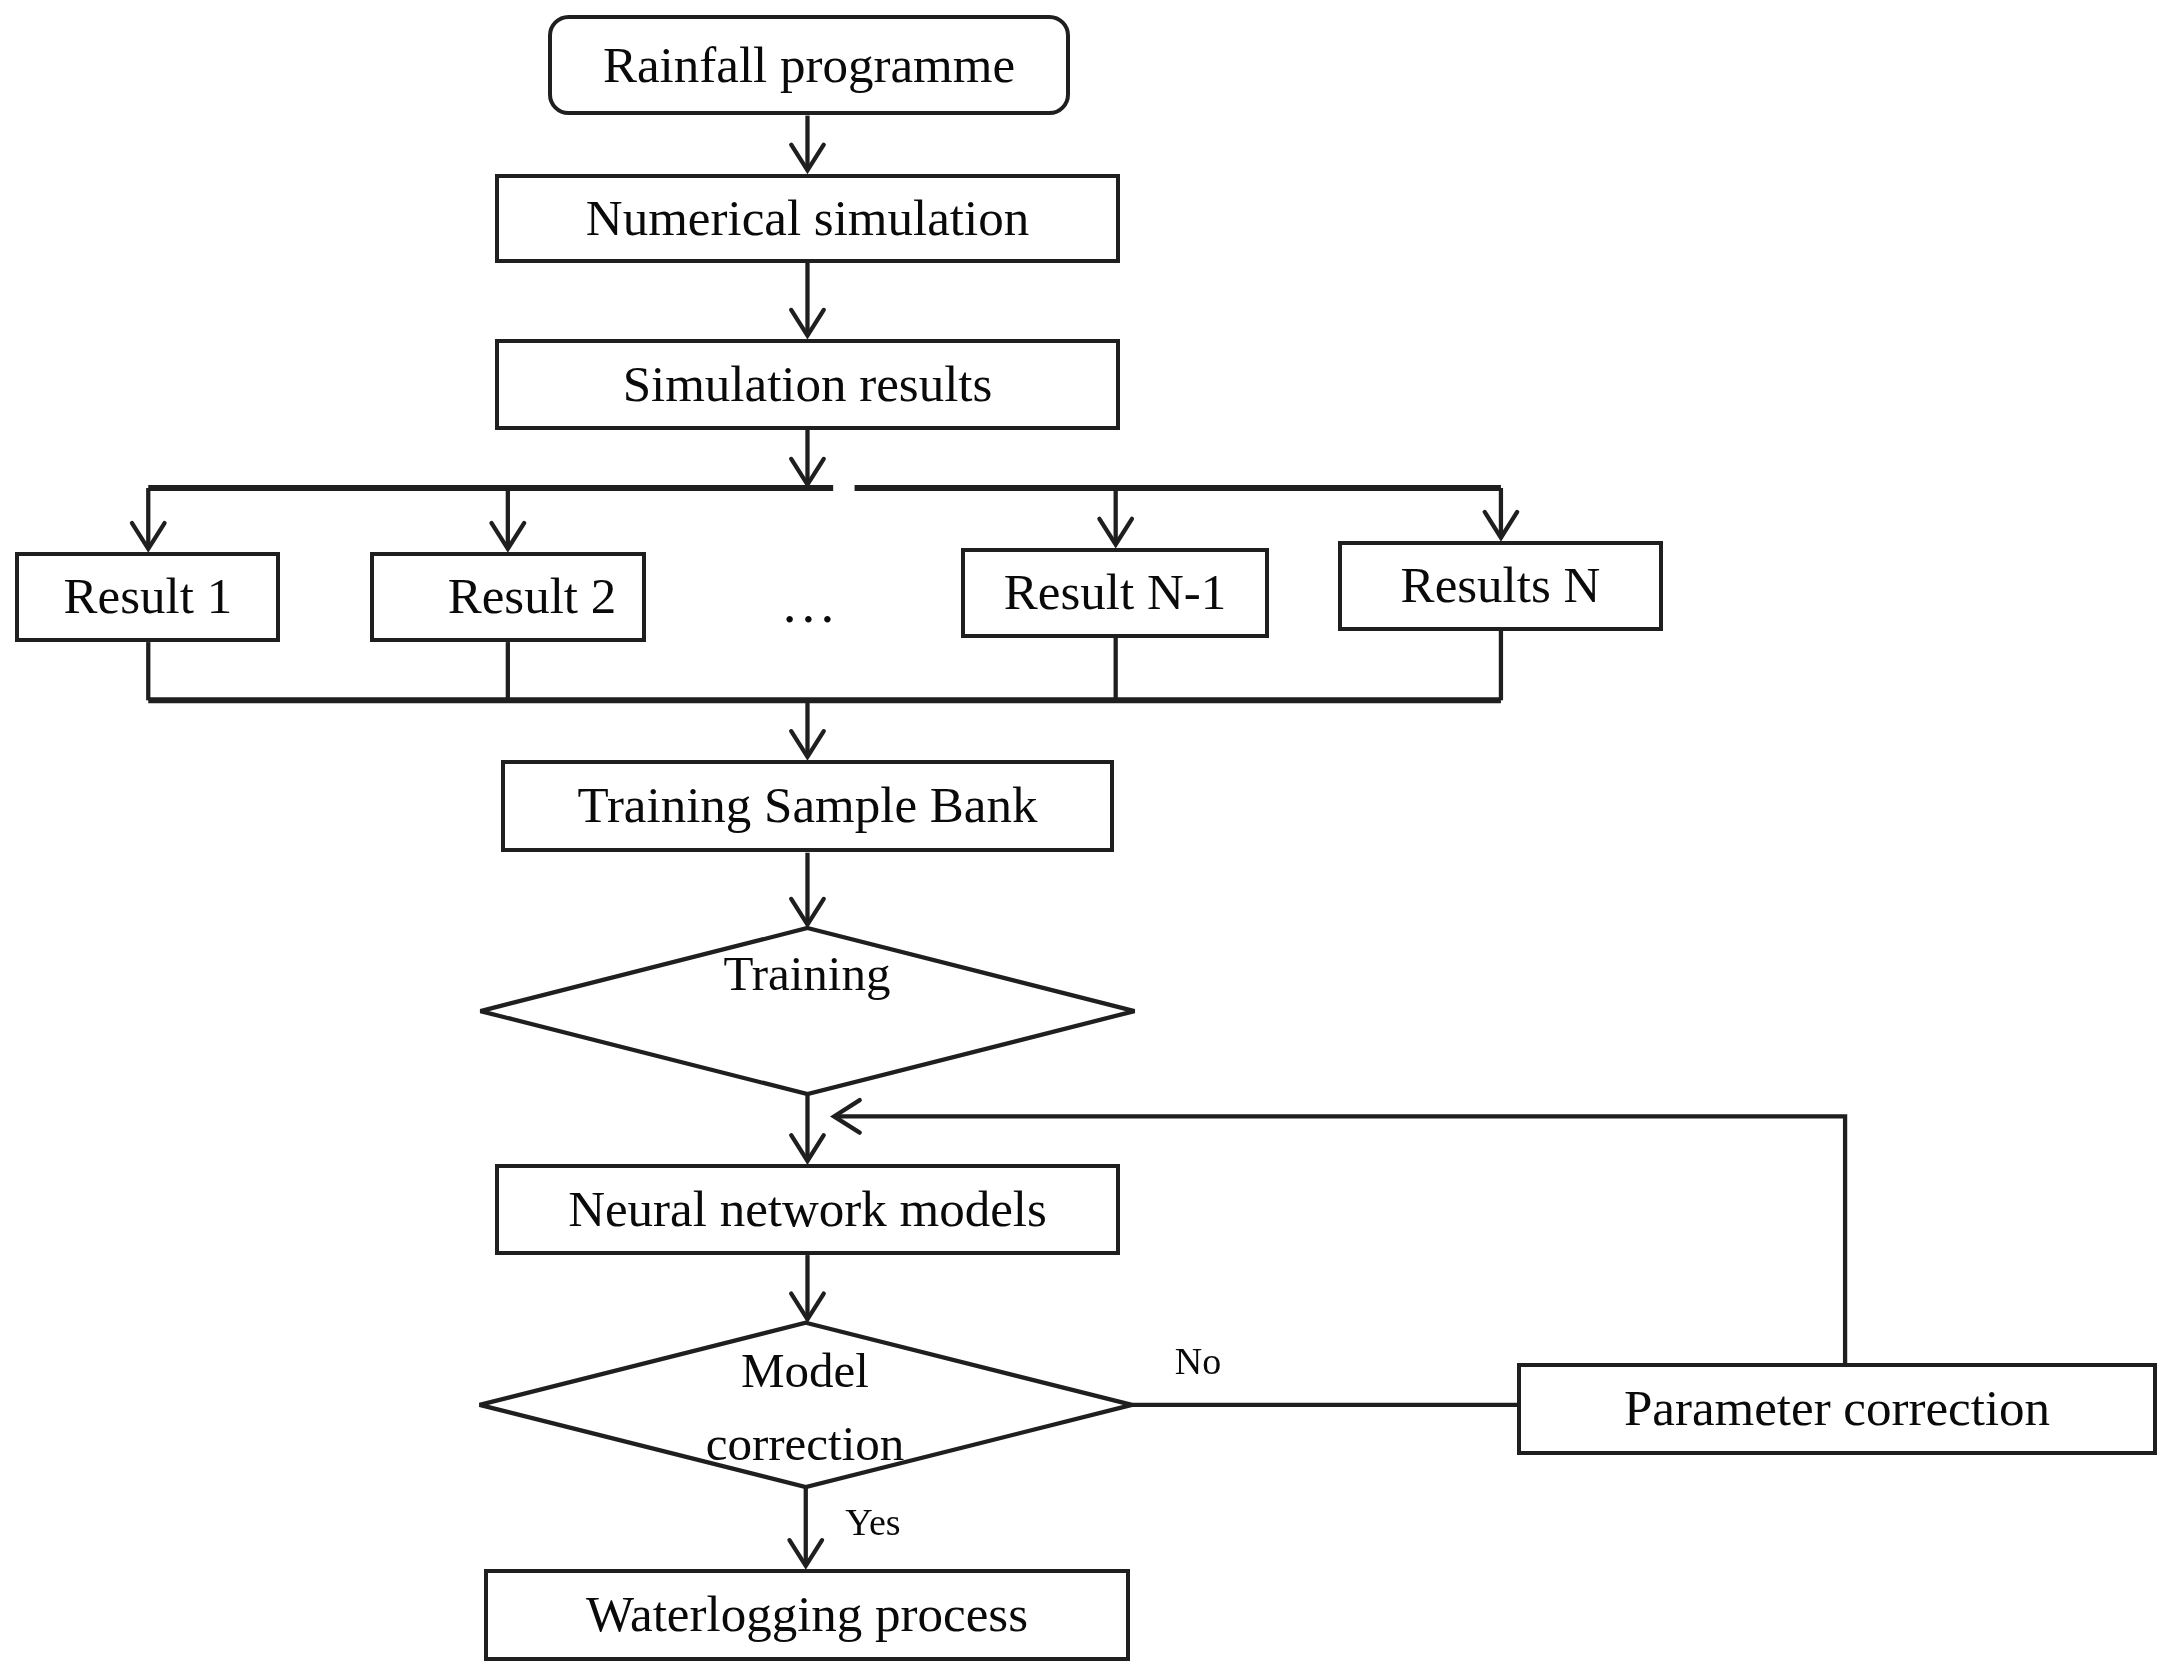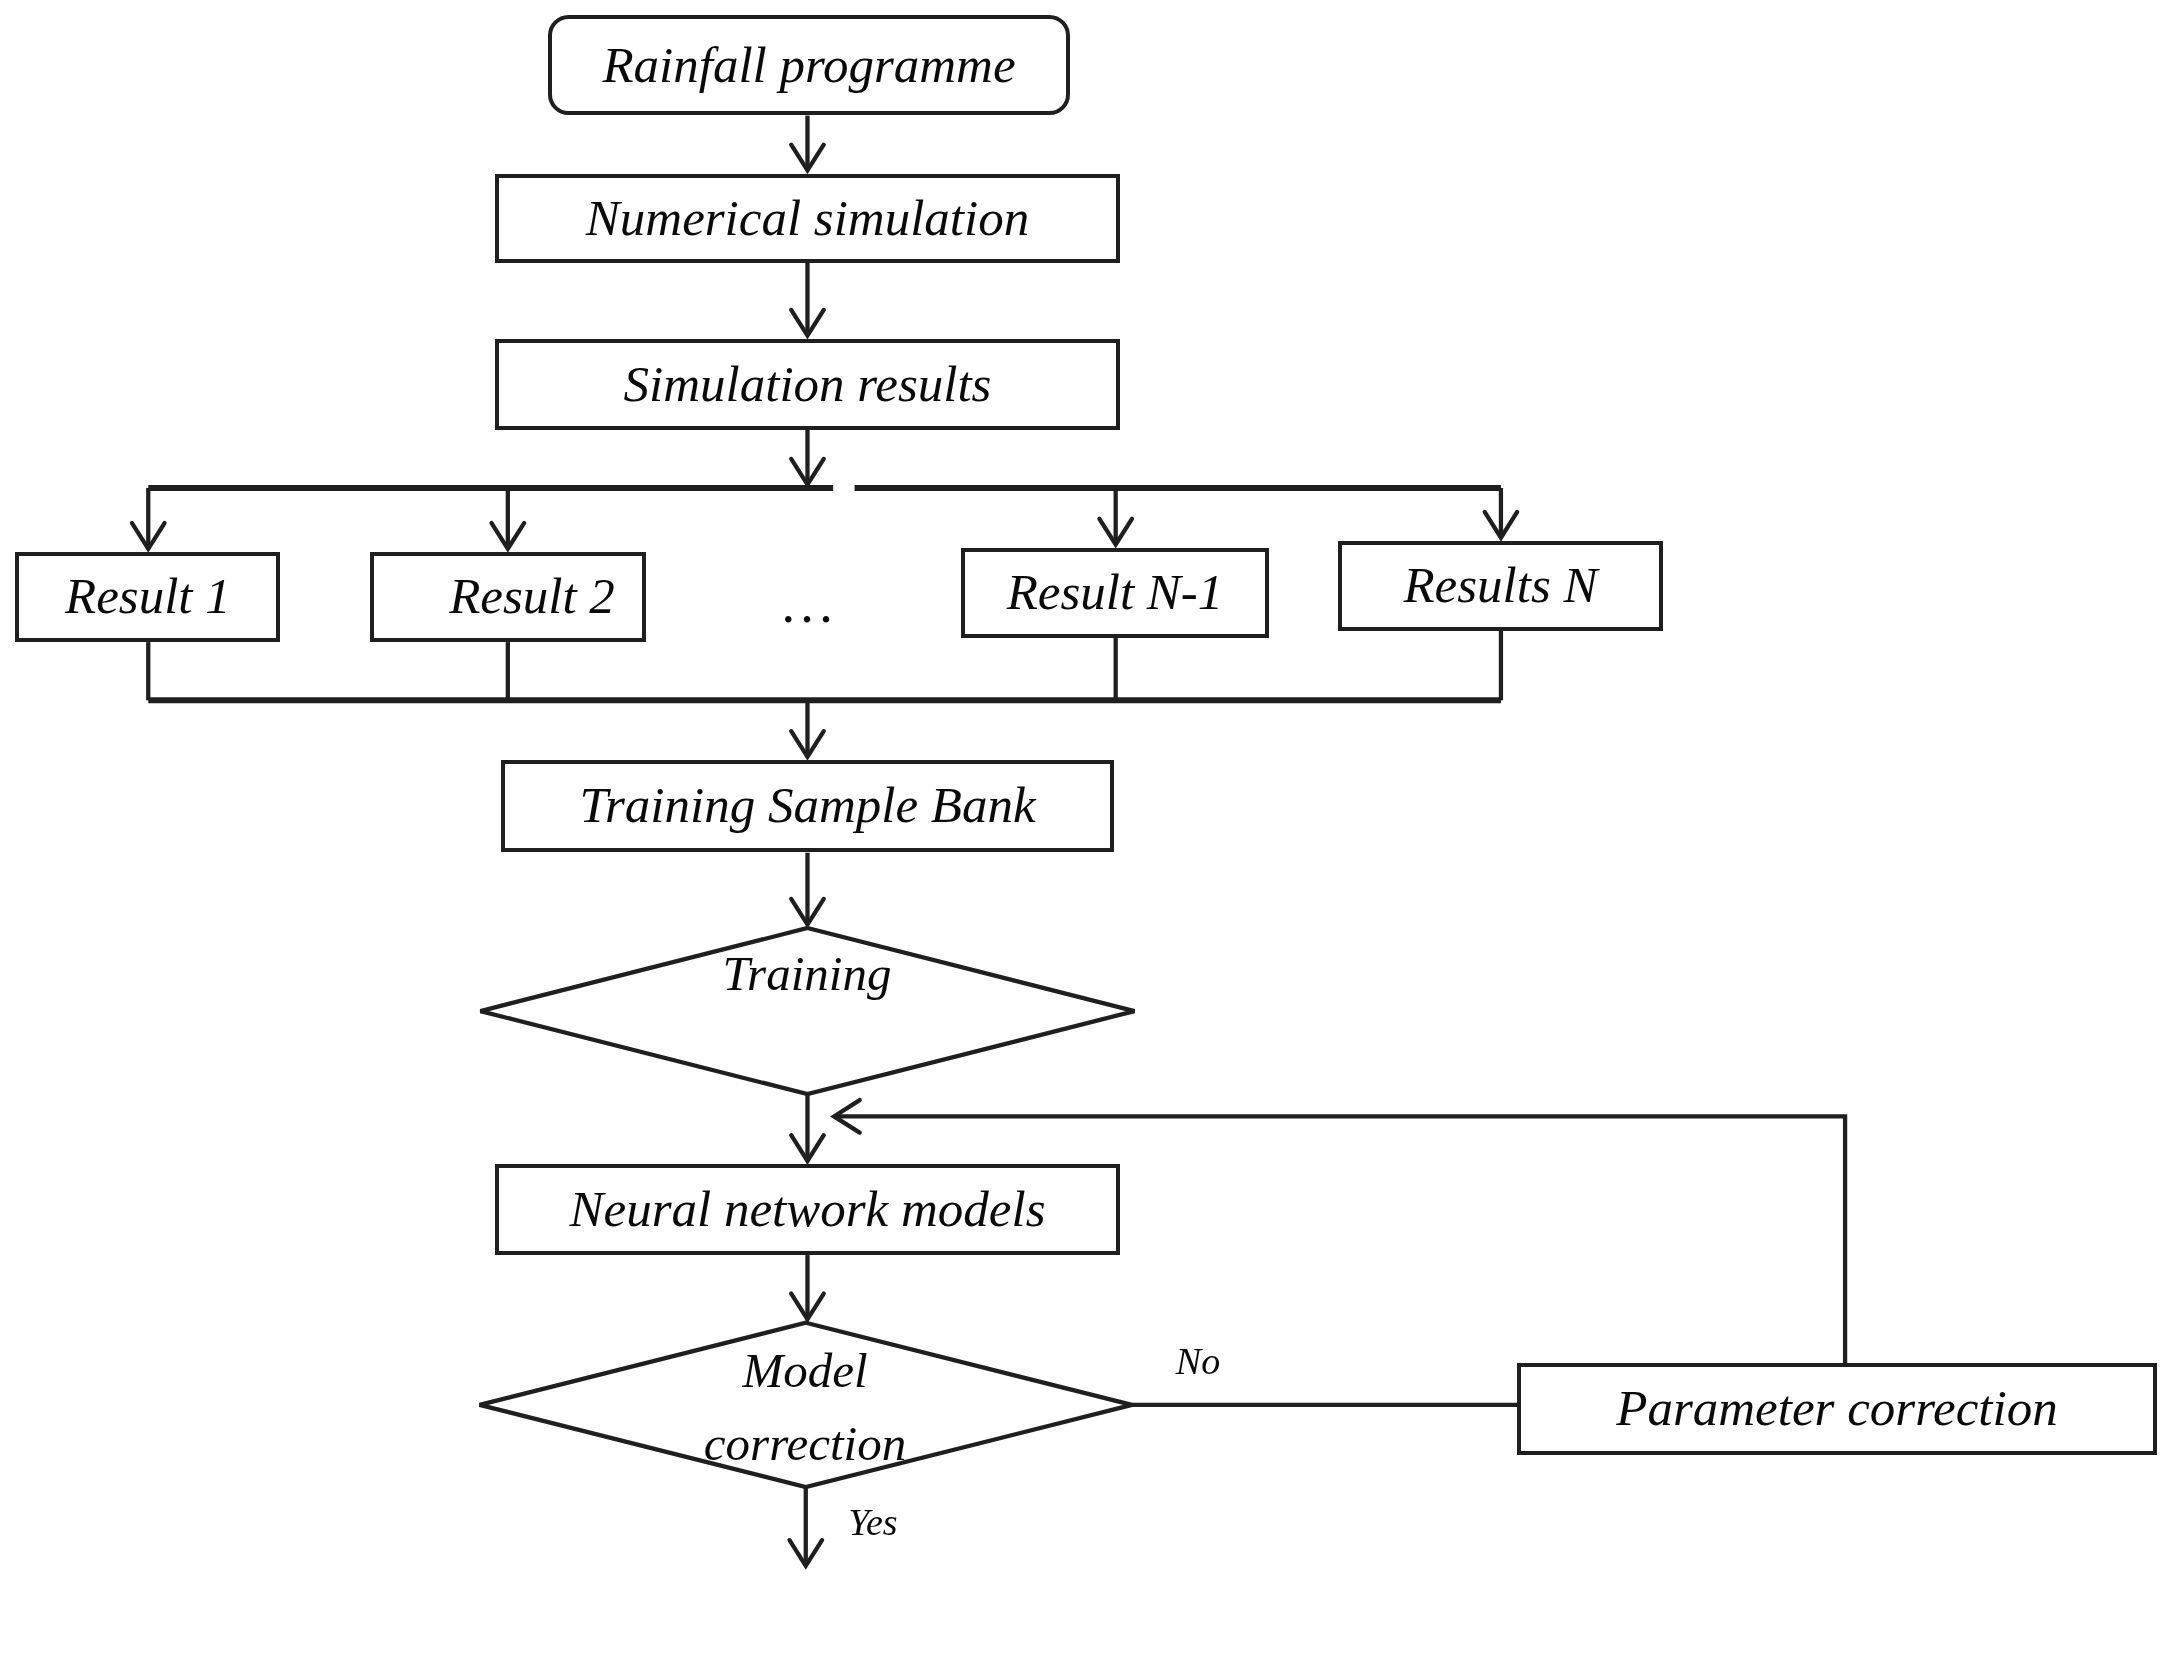--- a/index.html
+++ b/index.html
@@ -8,21 +8,20 @@
     --bg-color:#ffffff;
   }
   html,body{margin:0;padding:0;background:var(--bg-color);}
   #canvas{
     position:relative;
     width:2174px;height:1678px;
     background:var(--bg-color);
     font-family:"Liberation Serif","DejaVu Serif",serif;
     color:var(--text-color);
     overflow:hidden;
-    font-style:italic;
   }
   #wires{position:absolute;left:0;top:0;width:2174px;height:1678px;}
   .node{
     position:absolute;
     box-sizing:border-box;
     border:4.3px solid var(--line-color);
     background:var(--bg-color);
     display:flex;align-items:center;justify-content:center;
     text-align:center;
     font-size:51px;
@@ -122,15 +121,16 @@
     <div>Model</div>
     <div>correction</div>
   </div>
 
   <div class="freetext" style="left:1151px;top:1335px;width:94px;height:51px;">No</div>
 
   <div class="node" style="left:1517px;top:1363px;width:640px;height:92px;">Parameter correction</div>
 
   <div class="freetext" style="left:824px;top:1495px;width:98px;height:53px;">Yes</div>
 
+  <div class="node" style="left:484px;top:1569px;width:646px;height:92px;">Waterlogging process</div>
 
 </div>
 
 
 </body></html>

